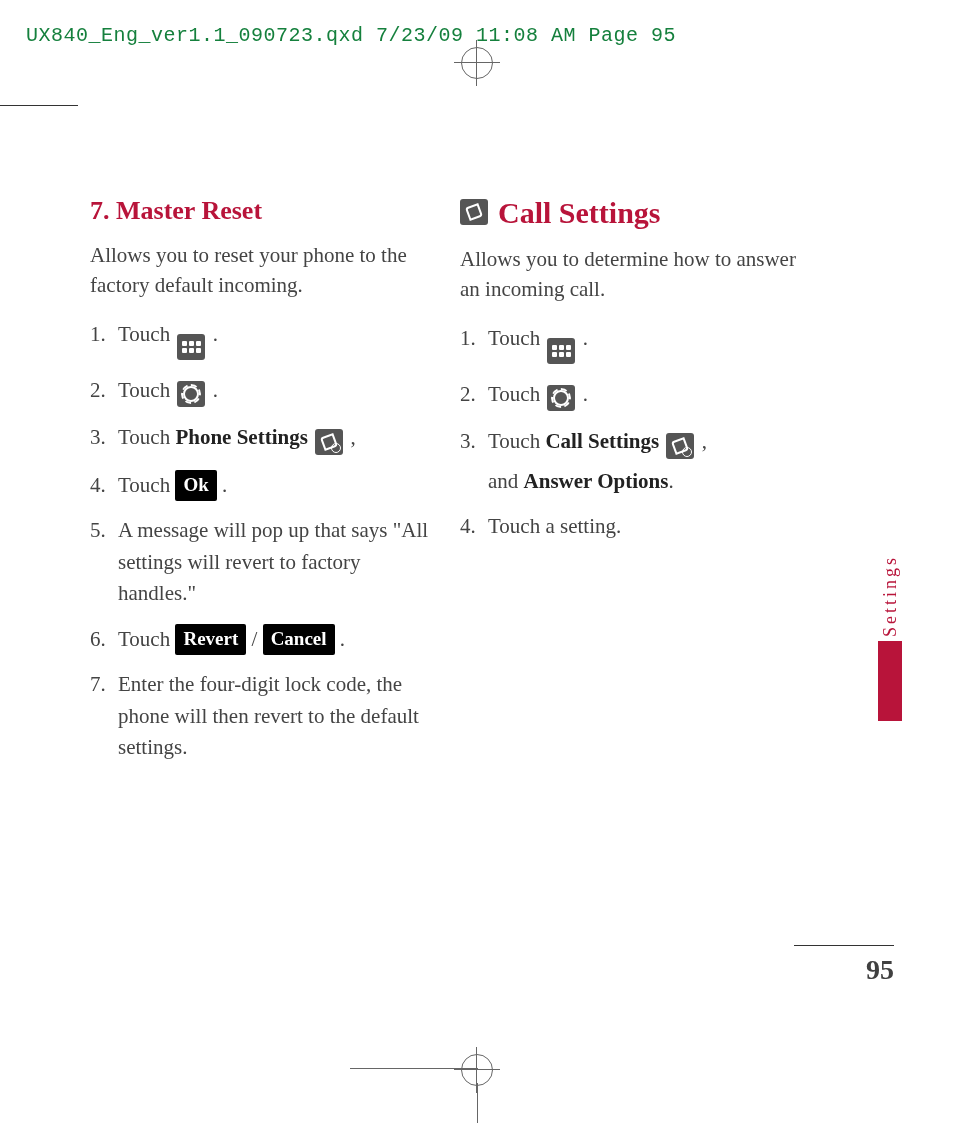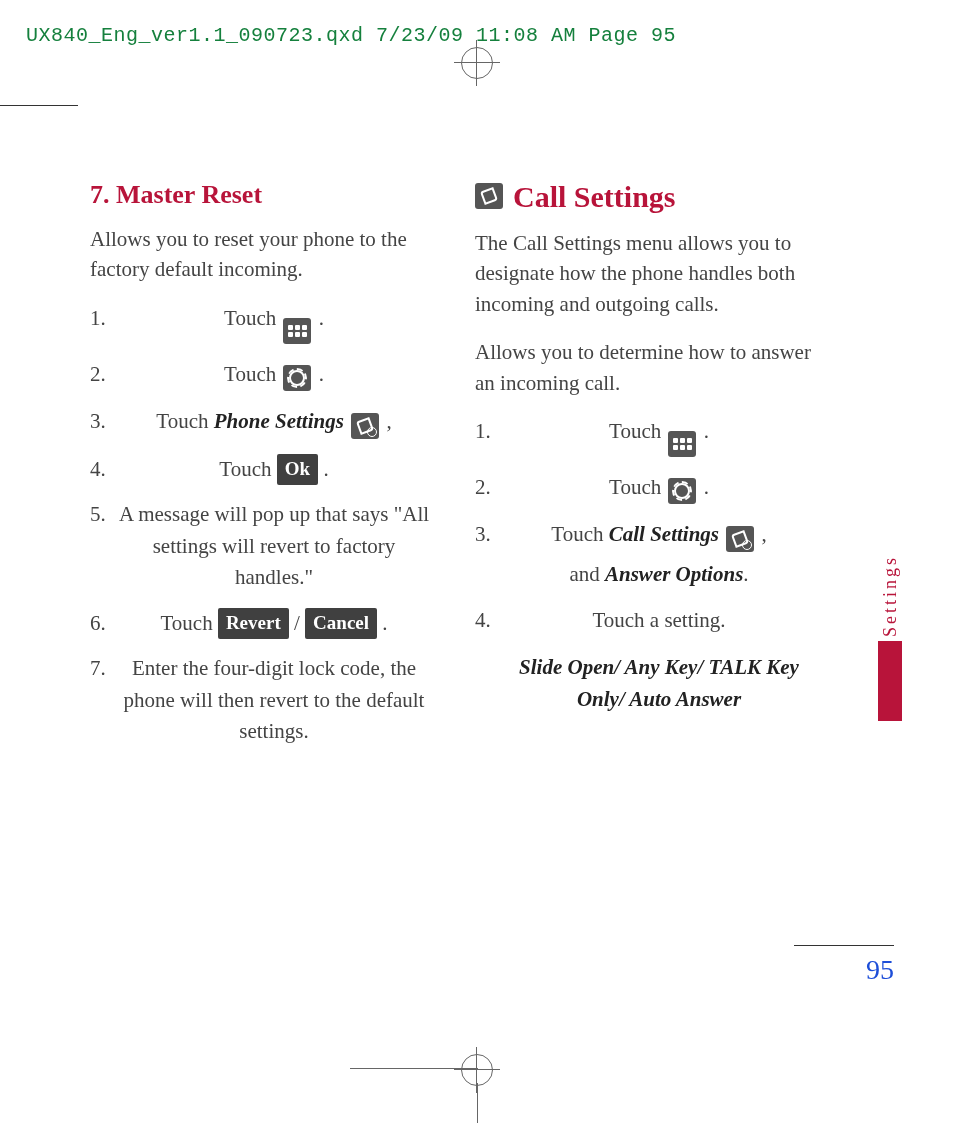--- a/index.html
+++ b/index.html
@@ -63,24 +63,24 @@
     position: absolute;
     bottom: 0;
     left: 477px;
     width: 1px;
     height: 40px;
     background: #666;
   }
   .page {
     position: absolute;
     left: 90px;
-    top: 180px;
+    top: 196px;
     width: 780px;
     display: flex;
-    gap: 15px;
+    gap: 0;
   }
   .col {
     width: 340px;
   }
   .col + .col { margin-left: 30px; }
   .h-accent {
     color: #b8143a;
     font-weight: bold;
     font-size: 26px;
     margin-bottom: 14px;
@@ -139,38 +139,37 @@
     counter-reset: step;
     font-size: 21px;
     color: #444;
   }
   ol.steps > li {
     counter-increment: step;
     margin-bottom: 14px;
     line-height: 1.5;
     padding-left: 28px;
     position: relative;
-    text-align: center;
   }
   ol.steps > li::before {
     content: counter(step) ".";
     position: absolute;
     left: 0;
   }
   .btn {
     display: inline-block;
-    background: #404040;
+    background: #000000;
     color: #fff;
     font-weight: bold;
     padding: 1px 8px 2px;
     border-radius: 2px;
     font-size: 19px;
     vertical-align: 1px;
   }
-  .bold { font-weight: bold; color:#222;font-style:italic; }
+  .bold { font-weight: bold; color:#222; }
   .side-tab {
     position: absolute;
     right: 52px;
     top: 555px;
     display: flex;
     flex-direction: column;
     align-items: center;
   }
   .side-label {
     writing-mode: vertical-rl;
@@ -193,21 +192,22 @@
   }
   .page-number-line {
     width: 100px;
     height: 1px;
     background: #333;
     margin-bottom: 8px;
     margin-left: auto;
   }
   .page-number {
     font-size: 28px;
-    color: #1d4ed8;
+    color: #404040;
+    font-weight: bold;
   }
   .sub-indent {
     display:block;
     margin-top: 6px;
   }
 </style>
 </head>
 <body>
 
 <div class="print-header">UX840_Eng_ver1.1_090723.qxd  7/23/09  11:08 AM  Page 95</div>
@@ -272,21 +272,20 @@
     </ol>
   </div>
 
   <div class="col">
     <div class="h-accent big">
       <span class="icon-box">
           <span class="phone"></span>
         </span>
       <span>Call Settings</span>
     </div>
-    <div class="body-text">The Call Settings menu allows you to designate how the phone handles both incoming and outgoing calls.</div>
 
     <div class="body-text">Allows you to determine how to answer an incoming call.</div>
 
     <ol class="steps">
       <li>
         <span>Touch </span>
         <span class="icon-box inline">
             <span class="grid-dots">
               <i></i>
               <i></i>
@@ -312,21 +311,20 @@
         <span class="icon-box inline mini-gear">
             <span class="phone"></span>
           </span>
         <span>,</span>
         <span class="sub-indent">
           <span>and </span><span class="bold">Answer Options</span><span>.</span>
         </span>
       </li>
       <li>
         <span>Touch a setting.</span>
-        <span class="sub-indent bold" style="margin-top:16px">Slide Open/ Any Key/ TALK Key Only/ Auto Answer</span>
       </li>
     </ol>
   </div>
 </div>
 
 <div class="side-tab">
   <div class="side-label">Settings</div>
   <div class="side-bar"></div>
 </div>
 

